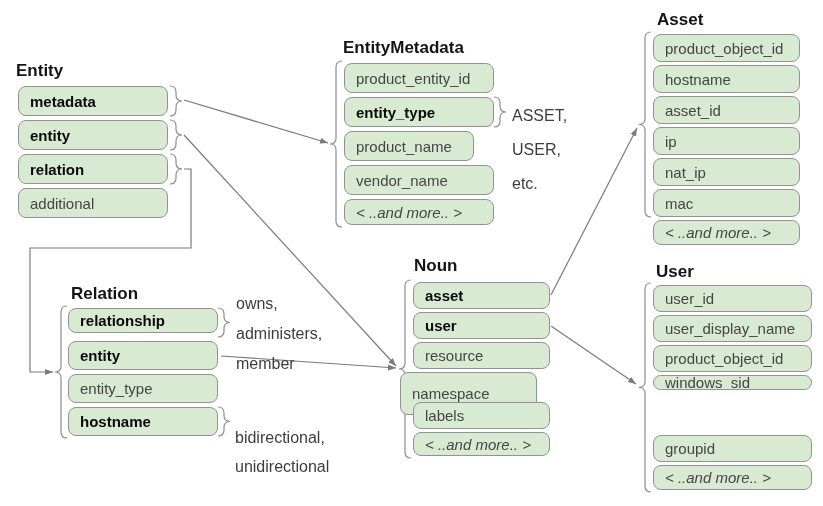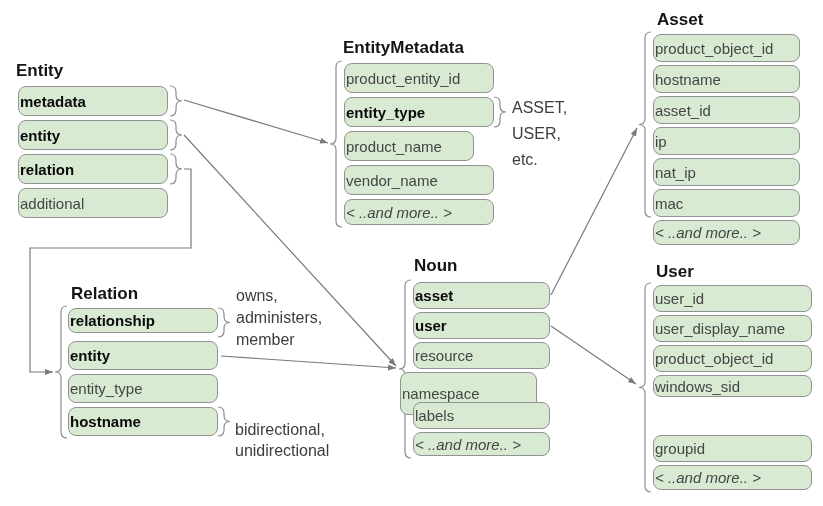--- a/index.html
+++ b/index.html
@@ -6,27 +6,27 @@
   .canvas{
     position:relative;width:823px;height:506px;background:#ffffff;overflow:hidden;
     font-family:"Liberation Sans", sans-serif;
   }
   .wires{position:absolute;left:0;top:0;width:823px;height:506px;pointer-events:none;}
   .box-title{
     position:absolute;font-size:17px;font-weight:700;color:#141414;white-space:nowrap;line-height:19px;
   }
   .field{
     position:absolute;box-sizing:border-box;background:#d9ead3;border:1px solid #929292;
-    border-radius:8px;display:flex;align-items:center;padding-left:1px;
+    border-radius:8px;display:flex;align-items:center;padding-left:11px;
     font-size:15px;color:#454545;white-space:nowrap;overflow:hidden;
   }
   .field.bold{font-weight:700;color:#0a0a0a;}
   .field.more{font-style:italic;color:#454545;}
   .note{position:absolute;font-size:16px;color:#3d3d3d;white-space:nowrap;}
-  .note div{line-height:22px;}
+  .note div{line-height:22px;margin-top:8px;}
   .note.tight div{line-height:21px;}
   .note.wide div{line-height:26px;}
 </style>
 </head>
 <body>
 
 <div class="canvas">
 
   <svg class="wires" viewBox="0 0 823 506">
     <defs>
@@ -108,17 +108,17 @@
 
   <div class="note tight" style="left:235px;top:419px">
     <div>bidirectional,</div>
     <div>unidirectional</div>
   </div>
 
   <div class="box-title" style="left:656px;top:262px">User</div>
   <div class="field" style="left:653px;top:285px;width:159px;height:27px">user_id</div>
   <div class="field" style="left:653px;top:315px;width:159px;height:27px">user_display_name</div>
   <div class="field" style="left:653px;top:345px;width:159px;height:27px">product_object_id</div>
-  <div class="field" style="left:653px;top:375px;width:159px;height:22px">windows_sid</div>
+  <div class="field" style="left:653px;top:375px;width:159px;height:15px">windows_sid</div>
   <div class="field" style="left:653px;top:435px;width:159px;height:27px">groupid</div>
   <div class="field more" style="left:653px;top:465px;width:159px;height:25px">&lt; ..and more.. &gt;</div>
 
 </div>
 
 </body></html>

